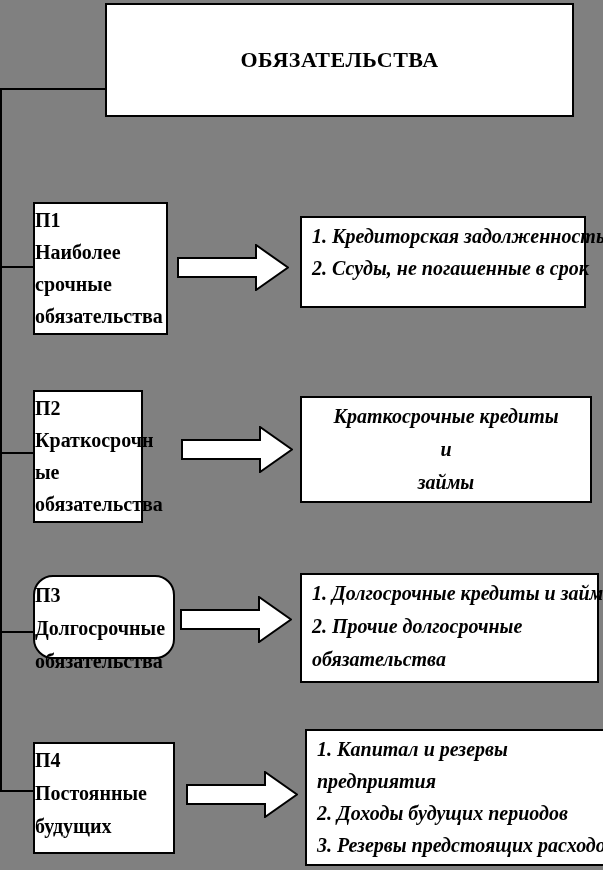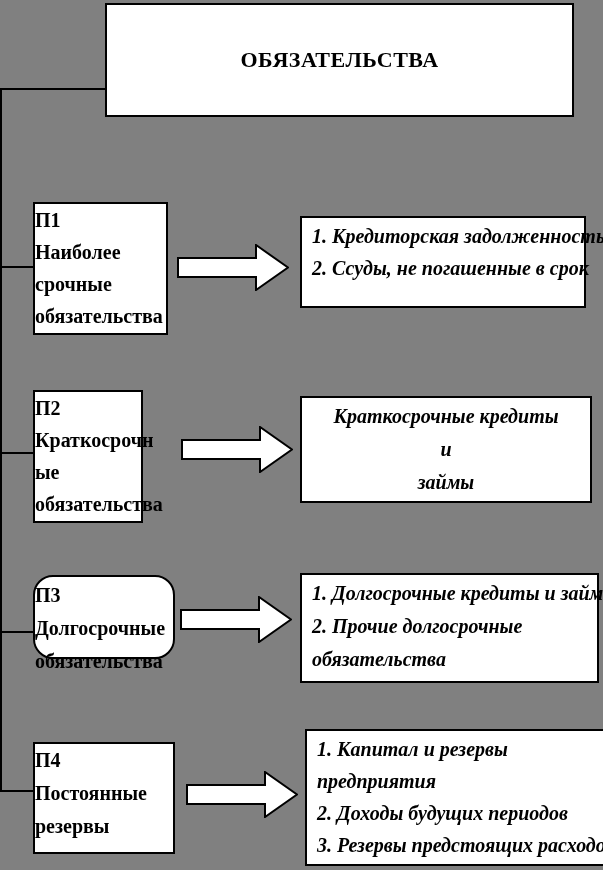--- a/index.html
+++ b/index.html
@@ -133,21 +133,21 @@
   </svg>
   <div class="box rbox rbox-p3">
     <div class="ln">1.  Долгосрочные кредиты и займы</div>
     <div class="ln">2. Прочие долгосрочные</div>
     <div class="ln">обязательства</div>
   </div>
 
   <div class="box lbox box-p4">
     <div class="ln">П4</div>
     <div class="ln">Постоянные</div>
-    <div class="ln">резервы</div>
+    <div class="ln">будущих</div>
   </div>
   <svg class="arrow arrow-4" viewBox="0 0 112 47">
     <polygon points="1,14 79,14 79,1 111,23.5 79,46 79,33 1,33" fill="#ffffff" stroke="#000000" stroke-width="2"></polygon>
   </svg>
   <div class="box rbox rbox-p4">
     <div class="ln">1. Капитал и резервы</div>
     <div class="ln">предприятия</div>
     <div class="ln">2.  Доходы будущих периодов</div>
     <div class="ln">3. Резервы предстоящих расходов</div>
   </div>

